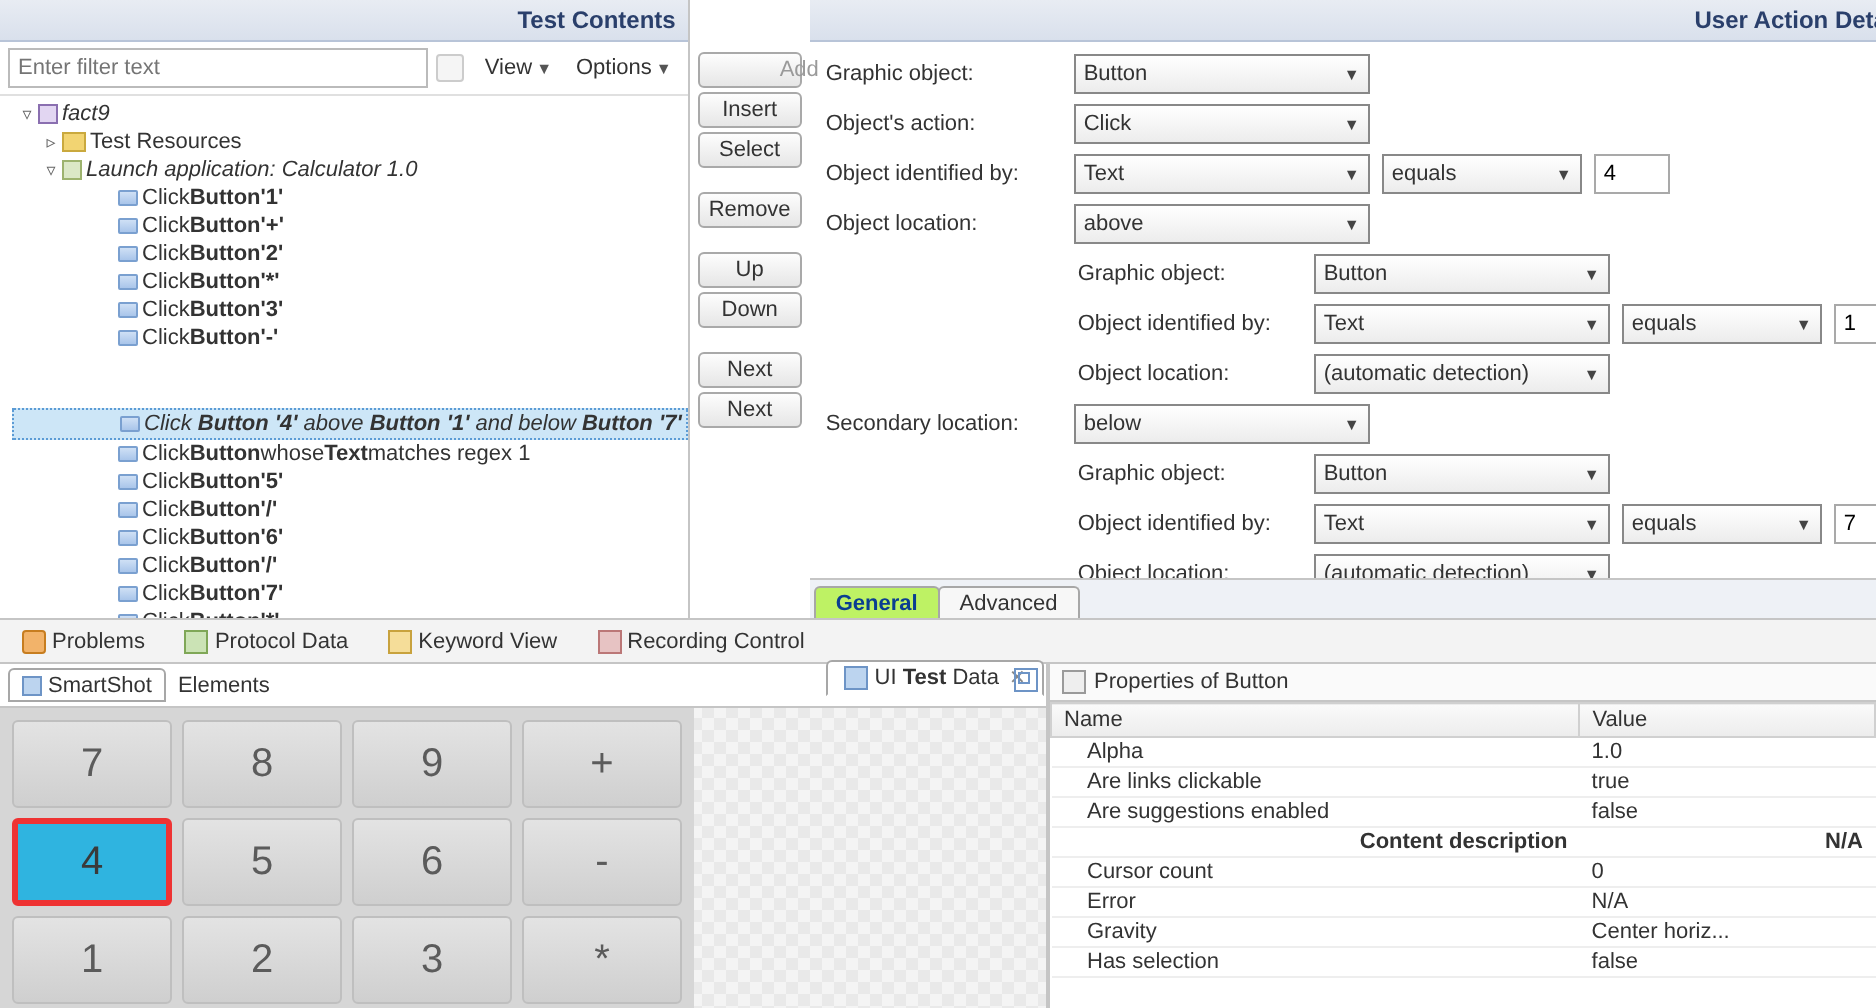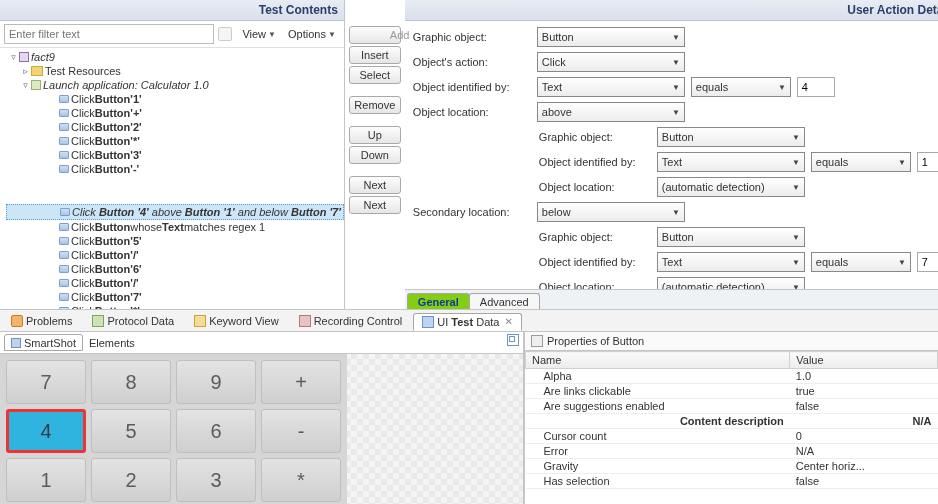--- a/index.html
+++ b/index.html
@@ -41,25 +41,25 @@
 .sub .flabel { width:112px; }
 .select { border:1px solid #888; background:linear-gradient(#fff,#ececec); height:20px; display:flex; align-items:center; justify-content:space-between; padding:0 4px; cursor:pointer; }
 .select .caret { font-size:8px; color:#444; }
 .w140 { width:148px; }
 .w100 { width:100px;text-align:right; }
 .txt { border:1px solid #a9a9a9; height:20px; padding:0 4px; background:#fff; }
 .w40 { width:38px; }
 
 .inner-tabs { display:flex; border-top:1px solid #c5c5c5; height:20px; align-items:flex-end; padding-left:2px; gap:0; background:#eef1f6; }
 .inner-tab { padding:2px 10px 1px 10px; border:1px solid #a7a7a7; border-bottom:none; background:#f7f7f7; border-radius:3px 3px 0 0; cursor:pointer; margin-right:-1px; position:relative; }
-.inner-tab.active { background:#84cc16; color:#0a3e91; font-weight:bold; }
+.inner-tab.active { background:#bef264; color:#0a3e91; font-weight:bold; }
 
 .view-tabs { display:flex; align-items:center; height:22px; border-bottom:1px solid #c5c5c5; background:#f3f3f3; padding-left:2px; gap:2px; }
 .vtab { display:flex; align-items:center; gap:3px; padding:2px 8px; cursor:pointer; color:#333; border:1px solid transparent; }
-.vtab.active { background:#fff; border:1px solid #a7a7a7; border-bottom-color:#fff; border-radius:3px 3px 0 0; position:relative; top:1px; }
+.vtab.active { background:#fff; border:1px solid #a7a7a7; border-bottom-color:#fff; border-radius:3px 3px 0 0; position:relative; top:18px; }
 .vtab .vic { width:12px;height:12px;display:inline-block; }
 .vic-problems{background:#f2b36a;border:1px solid #c77d1f;border-radius:2px;}
 .vic-protocol{background:#cbe3b5;border:1px solid #7fa757;}
 .vic-keyword{background:#f5dd99;border:1px solid #c8a23d;}
 .vic-rec{background:#e7c3c3;border:1px solid #b77;}
 .vic-ui{background:#bcd4ef;border:1px solid #6d94c6;}
 .xclose{color:#888;font-size:10px;margin-left:2px;}
 
 .bottom { display:flex; height:172px; }
 .smartshot { width:524px; border-right:1px solid #c5c5c5; display:flex; flex-direction:column; }

